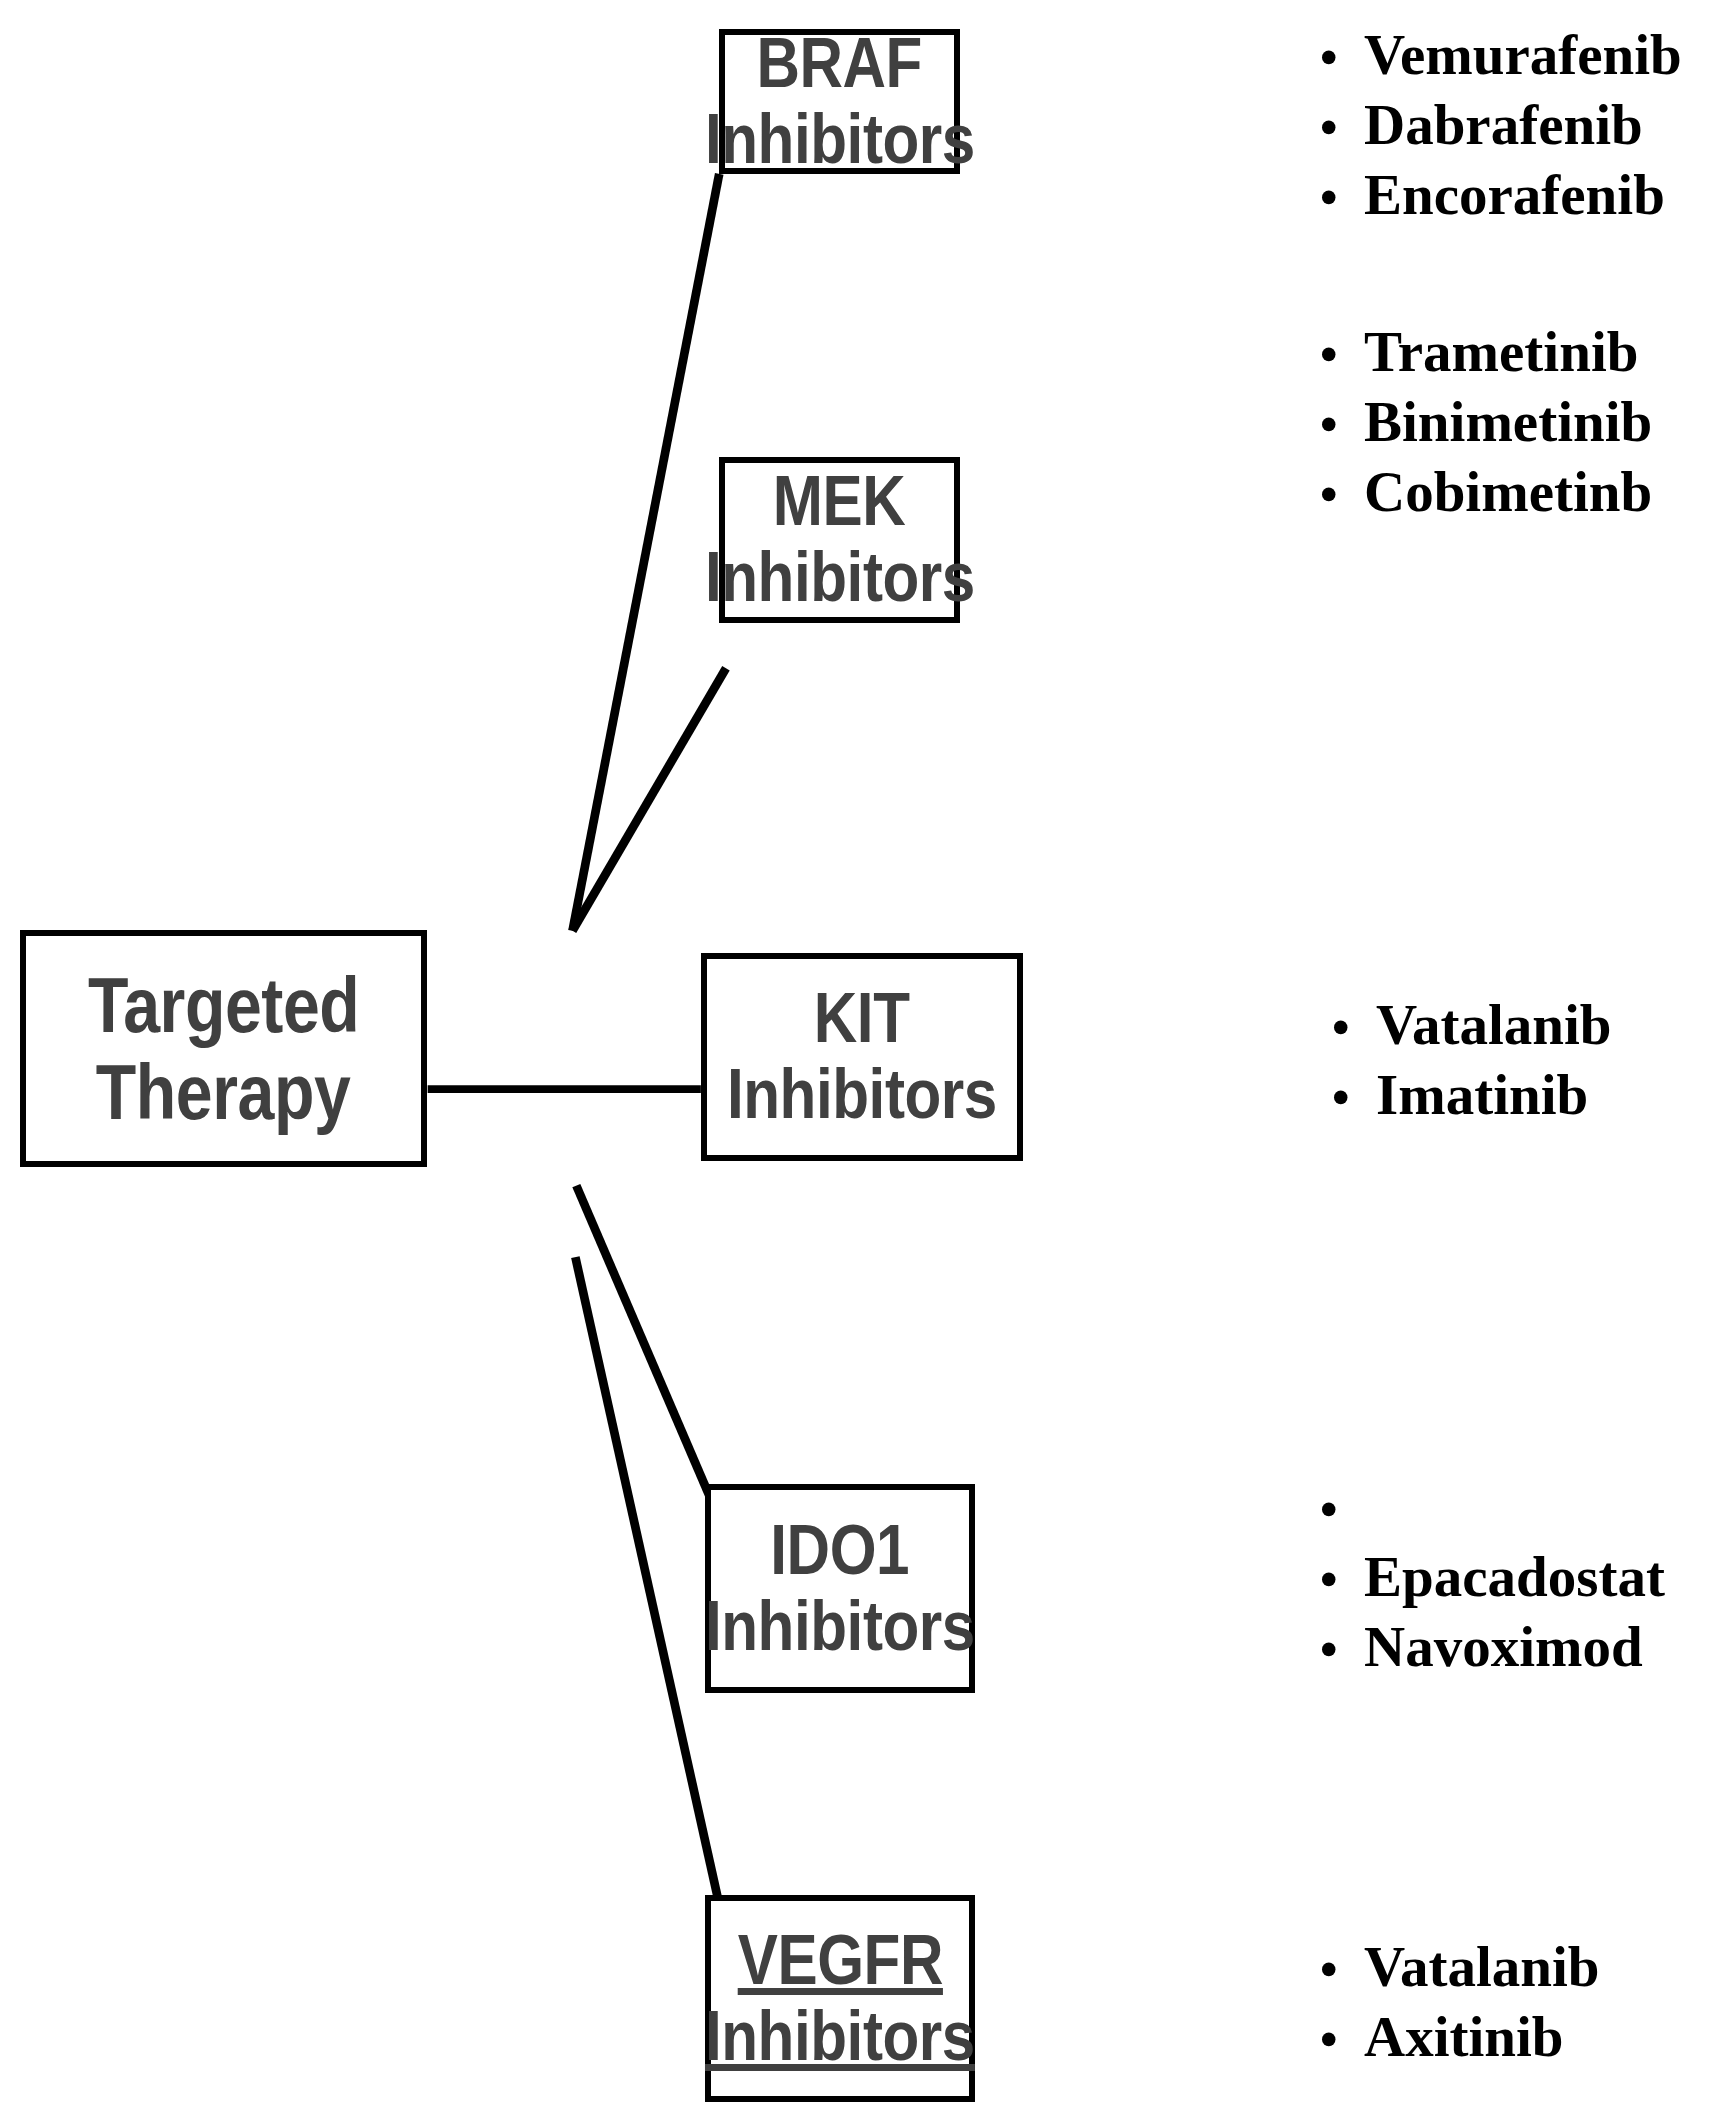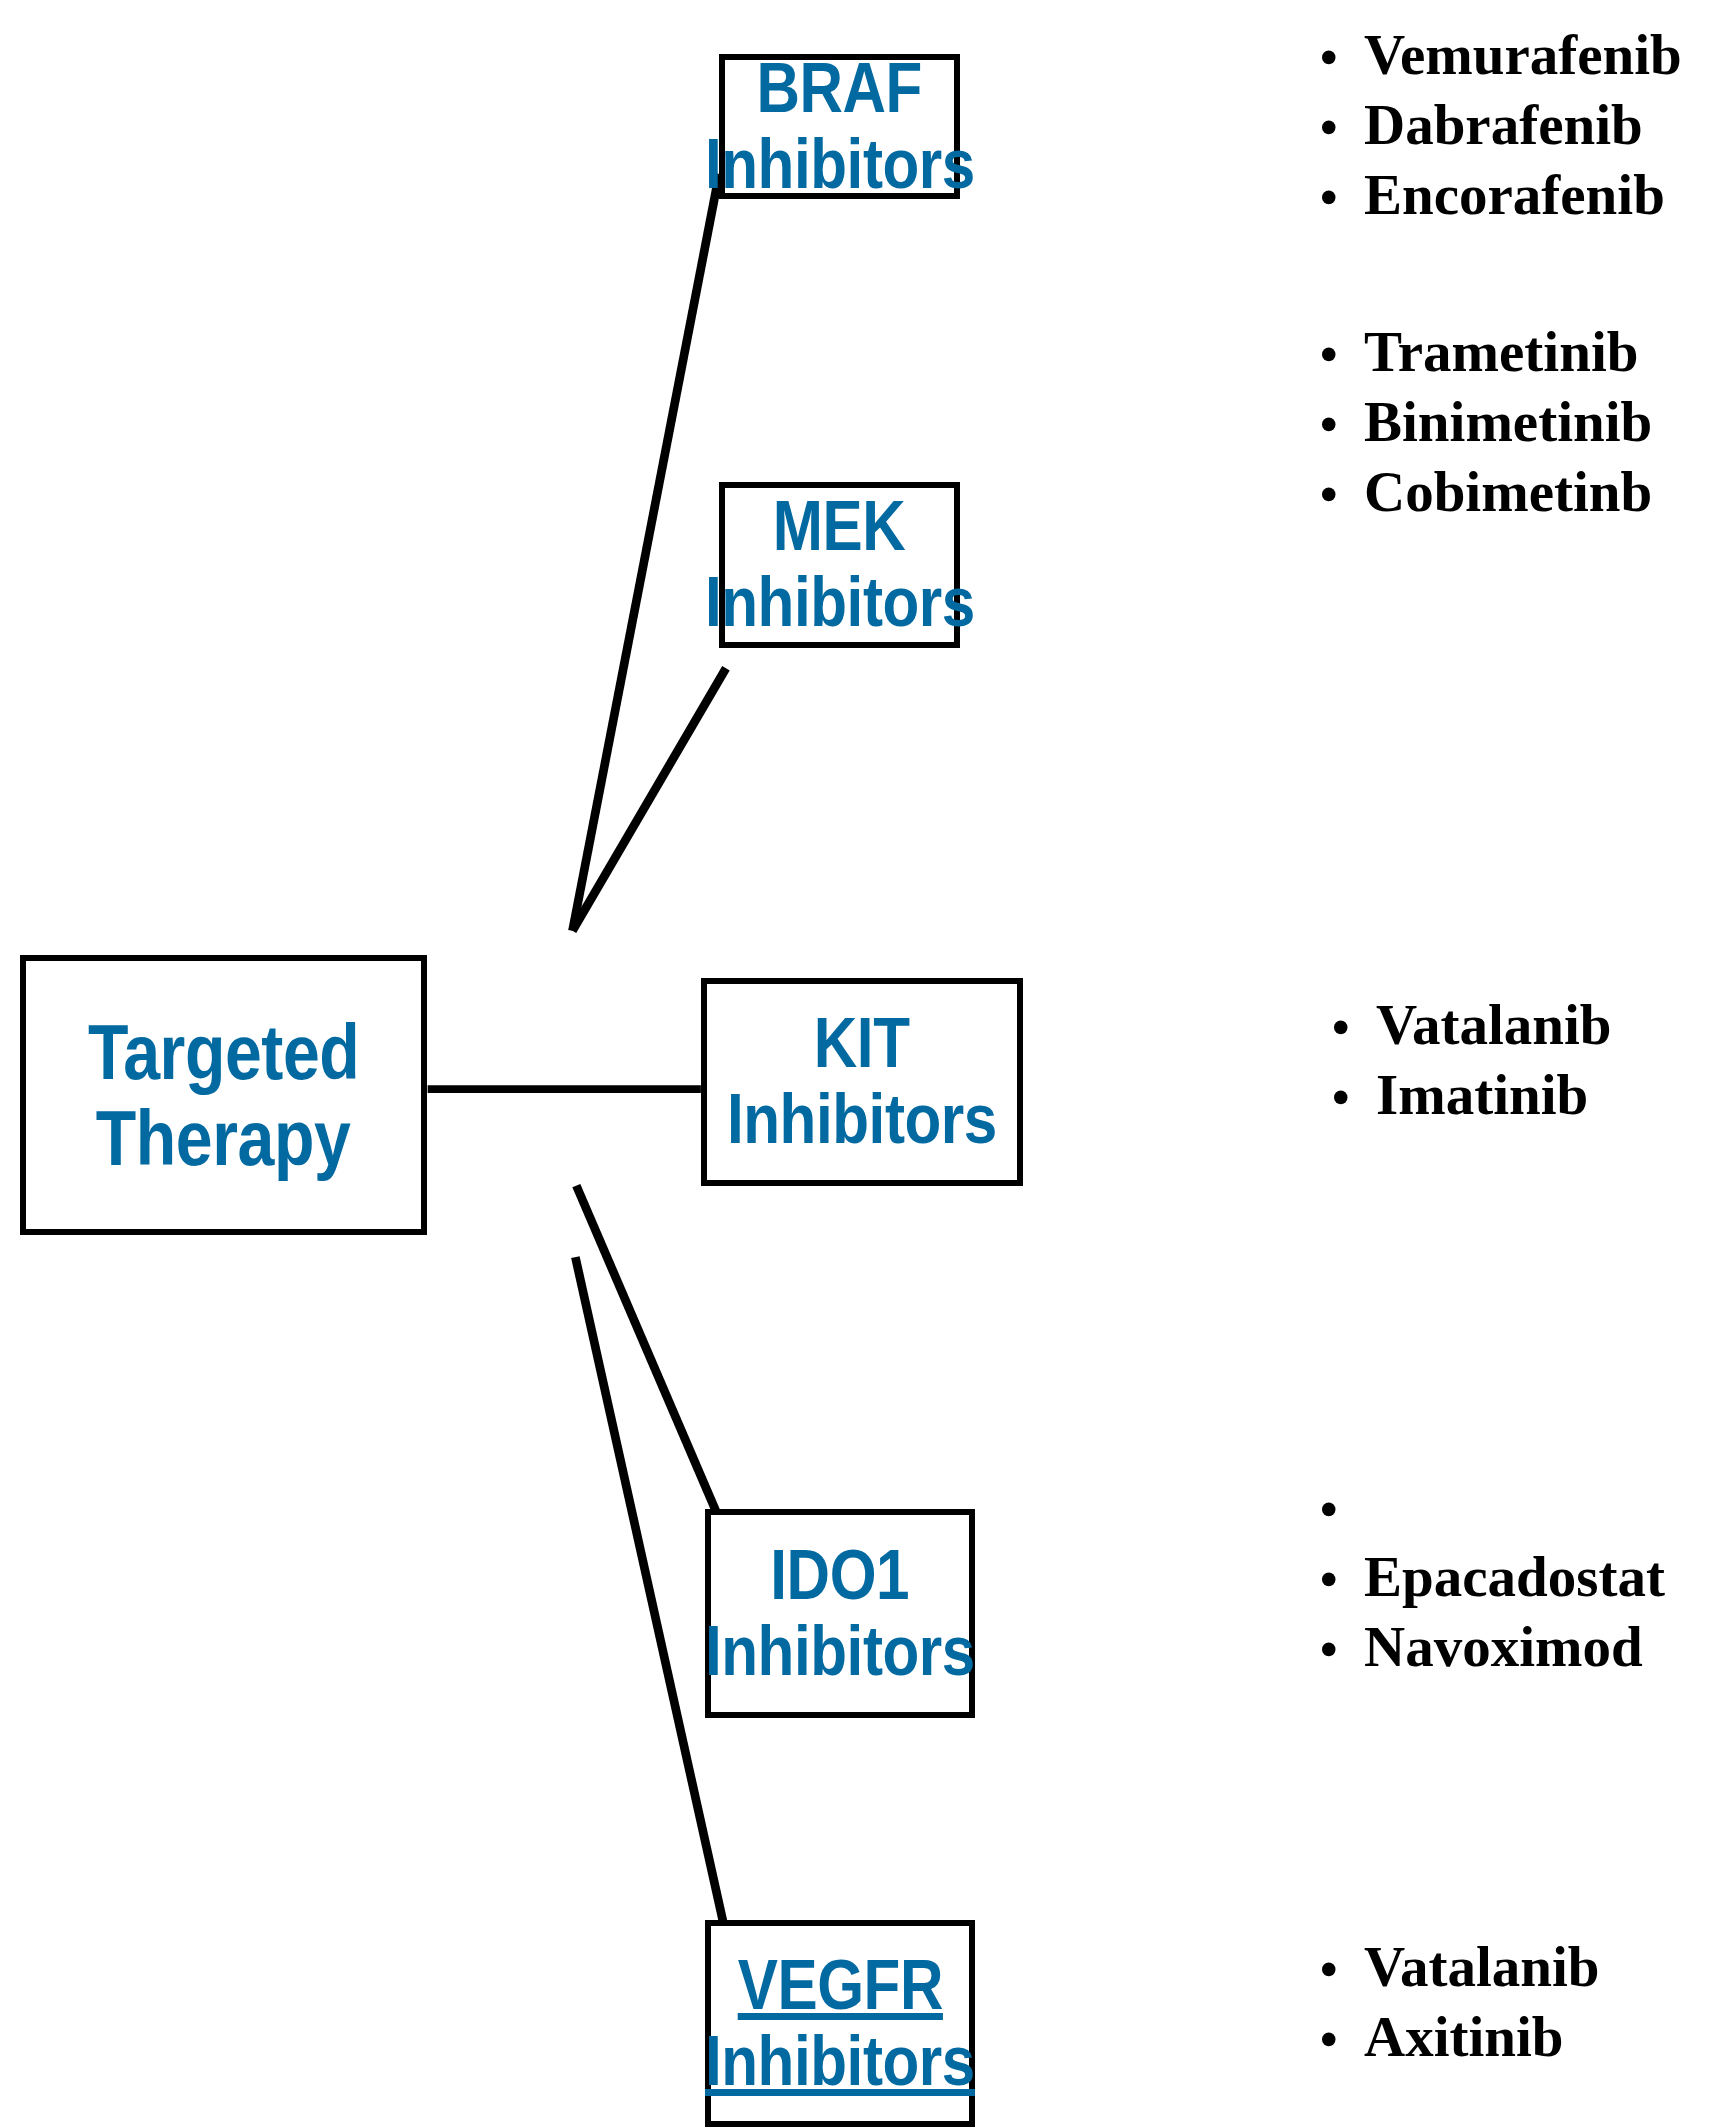--- a/index.html
+++ b/index.html
@@ -28,22 +28,21 @@
   .node-box {
     position: absolute;
     box-sizing: border-box;
     border: 6.8px solid #000000;
     background: #ffffff;
     display: flex;
     flex-direction: column;
     align-items: center;
     justify-content: center;
     text-align: center;
-    color: #0369a1;
-    margin-top: 25px;
+    color: #404040;
   }
   .node-line {
     font-family: "Liberation Sans Narrow", "Liberation Sans", sans-serif;
     font-weight: bold;
     font-size: 70px;
     line-height: 1.08;
     letter-spacing: -0.5px;
     white-space: nowrap;
     transform: scaleX(0.86);
   }
@@ -83,21 +82,21 @@
 <div id="canvas">
 
   <svg id="connector-layer" viewBox="0 0 1791 2205" width="1729" height="2129" xmlns="http://www.w3.org/2000/svg">
     <line x1="593" y1="964" x2="745" y2="180" stroke="#000000" stroke-width="9"></line>
     <line x1="593" y1="964" x2="752" y2="692" stroke="#000000" stroke-width="9"></line>
     <line x1="443" y1="1128" x2="726" y2="1128" stroke="#000000" stroke-width="8"></line>
     <line x1="597" y1="1228" x2="757" y2="1601" stroke="#000000" stroke-width="9"></line>
     <line x1="596" y1="1302" x2="752" y2="2004" stroke="#000000" stroke-width="9"></line>
   </svg>
 
-  <div class="node-box" id="root-node" style="left:20px; top:930px; width:407px; height:280px;">
+  <div class="node-box" id="root-node" style="left:20px; top:930px; width:407px; height:237px;">
     <div class="node-line">Targeted</div>
     <div class="node-line">Therapy</div>
   </div>
 
   <div class="node-box" style="left:719px; top:29px; width:241px; height:145px;">
     <div class="node-line">BRAF</div>
     <div class="node-line">Inhibitors</div>
   </div>
 
   <div class="node-box" style="left:719px; top:457px; width:241px; height:166px;">

